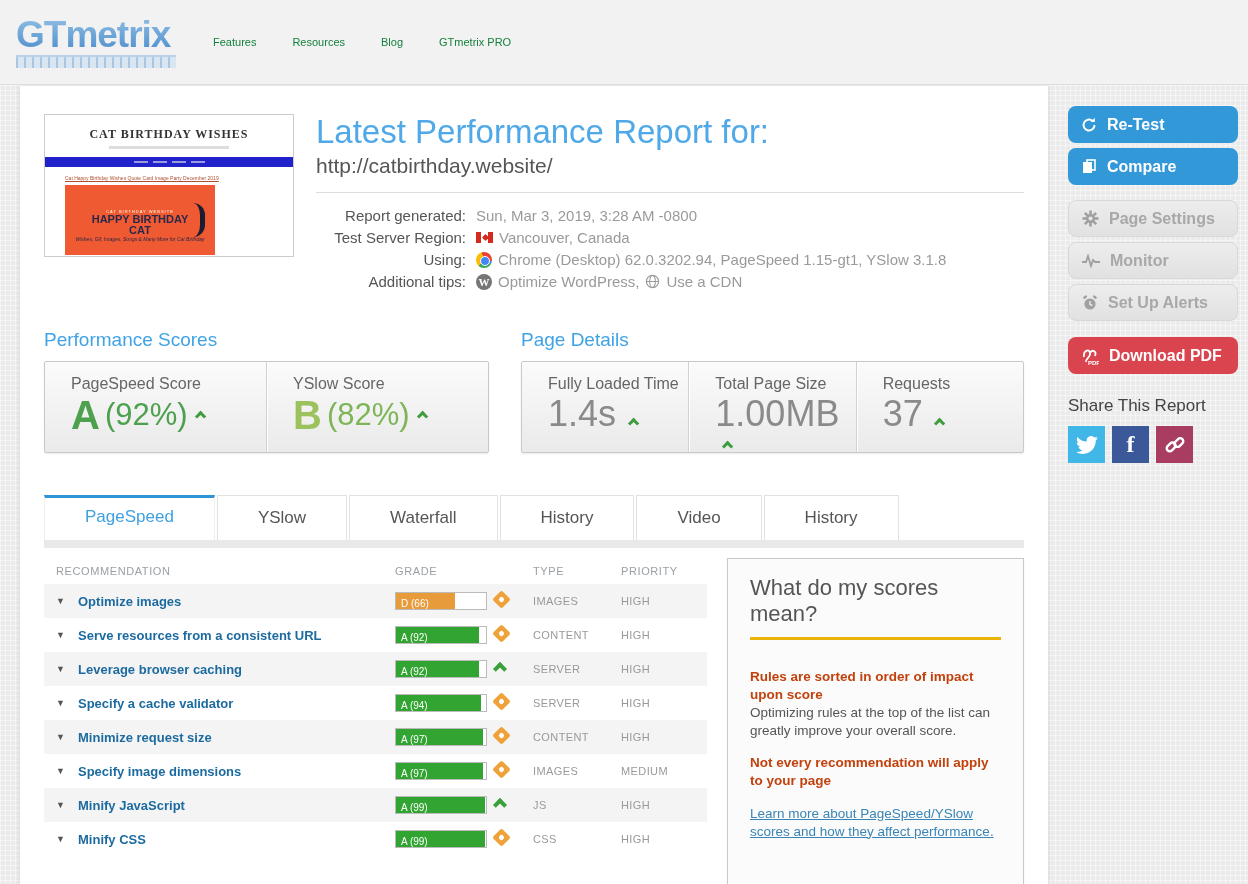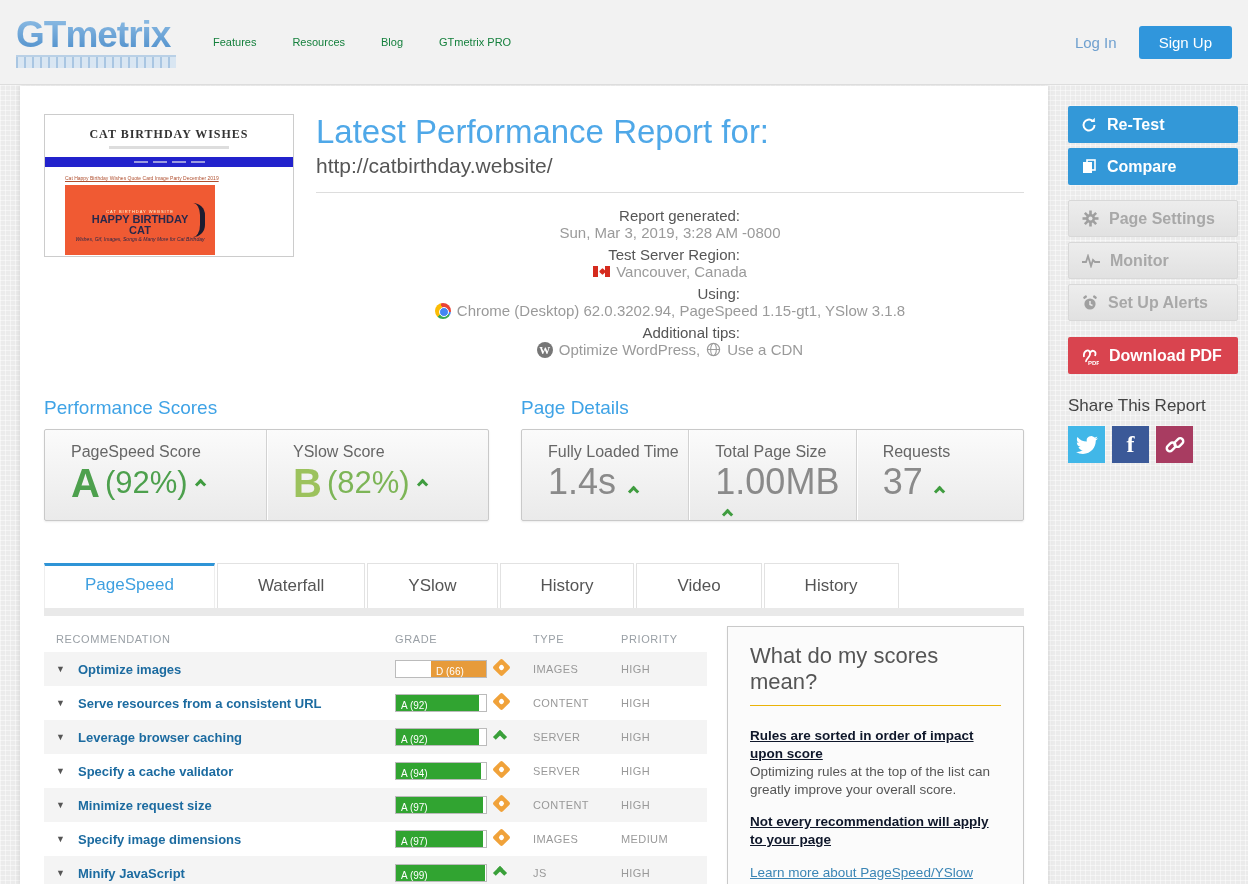--- a/index.html
+++ b/index.html
@@ -47,21 +47,21 @@
   .thumb-card .tiny { text-align:center; font-size:4px; color:#ffd; letter-spacing:1px; }
   .thumb-card .big { text-align:center; font-size:11px; font-weight:bold; color:#28284a;
     line-height:11px; }
   .thumb-card .script { text-align:center; font-size:5px; color:#28284a; font-style:italic; }
   .thumb-card .tail { position:absolute; right:10px; top:18px; width:18px; height:34px;
     border-right:5px solid #1c1c30; border-radius:0 12px 12px 0; }
   .report-info { flex:1; }
   .report-info h1 { font-size:33px; font-weight:400; color:#4fa8e8; line-height:36px; }
   .report-url { font-size:21px; color:#555; margin-top:4px; }
   .report-info hr { border:none; border-top:1px solid #ddd; margin:14px 0 14px; }
-  .meta-row { display:flex; align-items:center; margin-bottom:5px;flex-direction:column; }
+  .meta-row { display:flex; align-items:center; margin-bottom:5px; }
   .meta-label { width:150px; text-align:right; margin-right:10px;
     font-size:15px; color:#555; flex-shrink:0; }
   .meta-value { font-size:15px; color:#9a9a9a; display:flex; align-items:center; gap:6px; }
   .meta-value a { color:#9a9a9a; text-decoration:none; cursor:pointer; }
   .flag { width:17px; height:11px; display:inline-block; position:relative;
     background:linear-gradient(90deg,#d52b1e 0 28%,#fff 28% 72%,#d52b1e 72%); }
   .flag::after { content:""; position:absolute; left:6.5px; top:3px; width:5px; height:5px;
     background:#d52b1e; border-radius:1px; transform:rotate(45deg); }
   .chrome { width:16px; height:16px; border-radius:50%; position:relative;
     background:conic-gradient(#ea4335 0 28%,#4285f4 28% 34%,#34a853 34% 62%,#fbbc05 62% 95%,#ea4335 95%); }
@@ -119,30 +119,30 @@
     transform:rotate(45deg); position:relative; }
   .gicon.diamond::after { content:""; position:absolute; left:4px; top:4px; width:5px;
     height:5px; background:#fff; border-radius:50%; }
   .gicon.arrow-up { width:10px; height:10px; border-top:4px solid #3aa03a;
     border-left:4px solid #3aa03a; transform:rotate(45deg); margin-top:3px; }
   .row-type, .row-priority { font-size:11px; color:#999; letter-spacing:.4px; }
   
   .scores-box { width:297px; margin-left:20px; border:1px solid #c9c9c9; background:#fbfbfb;
     box-shadow:0 1px 2px rgba(0,0,0,.06); padding:16px 22px; height:400px; }
   .scores-box h2 { font-size:22px; font-weight:400; color:#555; padding-bottom:10px;
-    border-bottom:1px solid #eab308; margin-bottom:21px; }
+    border-bottom:3px solid #eab308; margin-bottom:28px; }
   .scores-box p { font-size:13.5px; color:#555; line-height:1.33; margin-bottom:14px; }
-  .scores-box strong { color:#0f172a; display:block;text-decoration:underline; }
+  .scores-box strong { color:#c2410c; display:block; }
   .scores-box a { color:#3a85b5; text-decoration:underline; cursor:pointer;
     font-size:13.5px; }
   
   .sidebar { position:absolute; left:1068px; top:106px; width:170px; z-index:3; }
   .sbtn { display:flex; align-items:center; gap:10px; width:170px; height:37px;
     padding-left:13px; margin-bottom:5px; font-size:16px; font-weight:bold;
-    border-radius:2px; cursor:pointer; }
+    border-radius:8px; cursor:pointer; }
   .sbtn.blue { background:#3398d8; color:#fff; }
   .sbtn.gap-after { margin-bottom:15px; }
   .sbtn.gray { background:linear-gradient(#ededed,#e1e1e1); color:#a8a8a8;
     border:1px solid #d8d8d8; }
   .sbtn.red { background:#d9444f; color:#fff; margin-top:16px; }
   .sbtn svg { flex-shrink:0; }
   .share-heading { font-size:17px; color:#444; margin:22px 0 10px; }
   .share-row { display:flex; gap:7px; }
   .share-icon { width:37px; height:37px; display:flex; align-items:center;
     justify-content:center; cursor:pointer; }
@@ -158,24 +158,20 @@
   <div class="logo">
     <div class="logo-text">GTmetrix</div>
     <div class="logo-ruler"></div>
   </div>
   <div class="nav">
     <a>Features</a>
     <a>Resources</a>
     <a>Blog</a>
     <a>GTmetrix PRO</a>
   </div>
-  <div class="header-right">
-    <span class="login">Log In</span>
-    <button class="signup">Sign Up</button>
-  </div>
 </div>
 
 <div class="main">
 
   <div class="report-head">
     <div class="thumb">
       <div class="thumb-title">CAT BIRTHDAY WISHES</div>
       <div class="thumb-sub"></div>
       <div class="thumb-nav">
           <i></i>
@@ -271,22 +267,22 @@
           <span class="detail-value">37</span>
           <span class="caret-up"></span>
         </div>
       </div>
     </div>
   </div>
 
   <div class="tabs">
     <div class="tab-row">
       <div class="tab active">PageSpeed</div>
+      <div class="tab">YSlow</div>
       <div class="tab">Waterfall</div>
-      <div class="tab">YSlow</div>
       <div class="tab">History</div>
       <div class="tab">Video</div>
       <div class="tab">History</div>
     </div>
     <div class="tab-strip"></div>
   </div>
 
   <div class="bottom">
     <div class="rec-table">
       <div class="t-head">
@@ -294,21 +290,21 @@
         <span>GRADE</span>
         <span></span>
         <span>TYPE</span>
         <span>PRIORITY</span>
       </div>
 
       <div class="t-row shade">
         <span class="row-caret">▼</span>
         <a class="row-label">Optimize images</a>
         <span class="grade-bar">
-            <span class="bar-fill" style="background: rgb(231, 155, 58); width: 66%; margin-left: 35px;"><span class="bar-text">D (66)</span></span>
+            <span class="bar-fill" style="background: rgb(231, 155, 58); width: 66%;"><span class="bar-text">D (66)</span></span>
           </span>
         <span><span class="gicon diamond"></span></span>
         <span class="row-type">IMAGES</span>
         <span class="row-priority">HIGH</span>
       </div>
       <div class="t-row">
         <span class="row-caret">▼</span>
         <a class="row-label">Serve resources from a consistent URL</a>
         <span class="grade-bar">
             <span class="bar-fill" style="background: rgb(49, 164, 49); width: 92%;"><span class="bar-text">A (92)</span></span>

